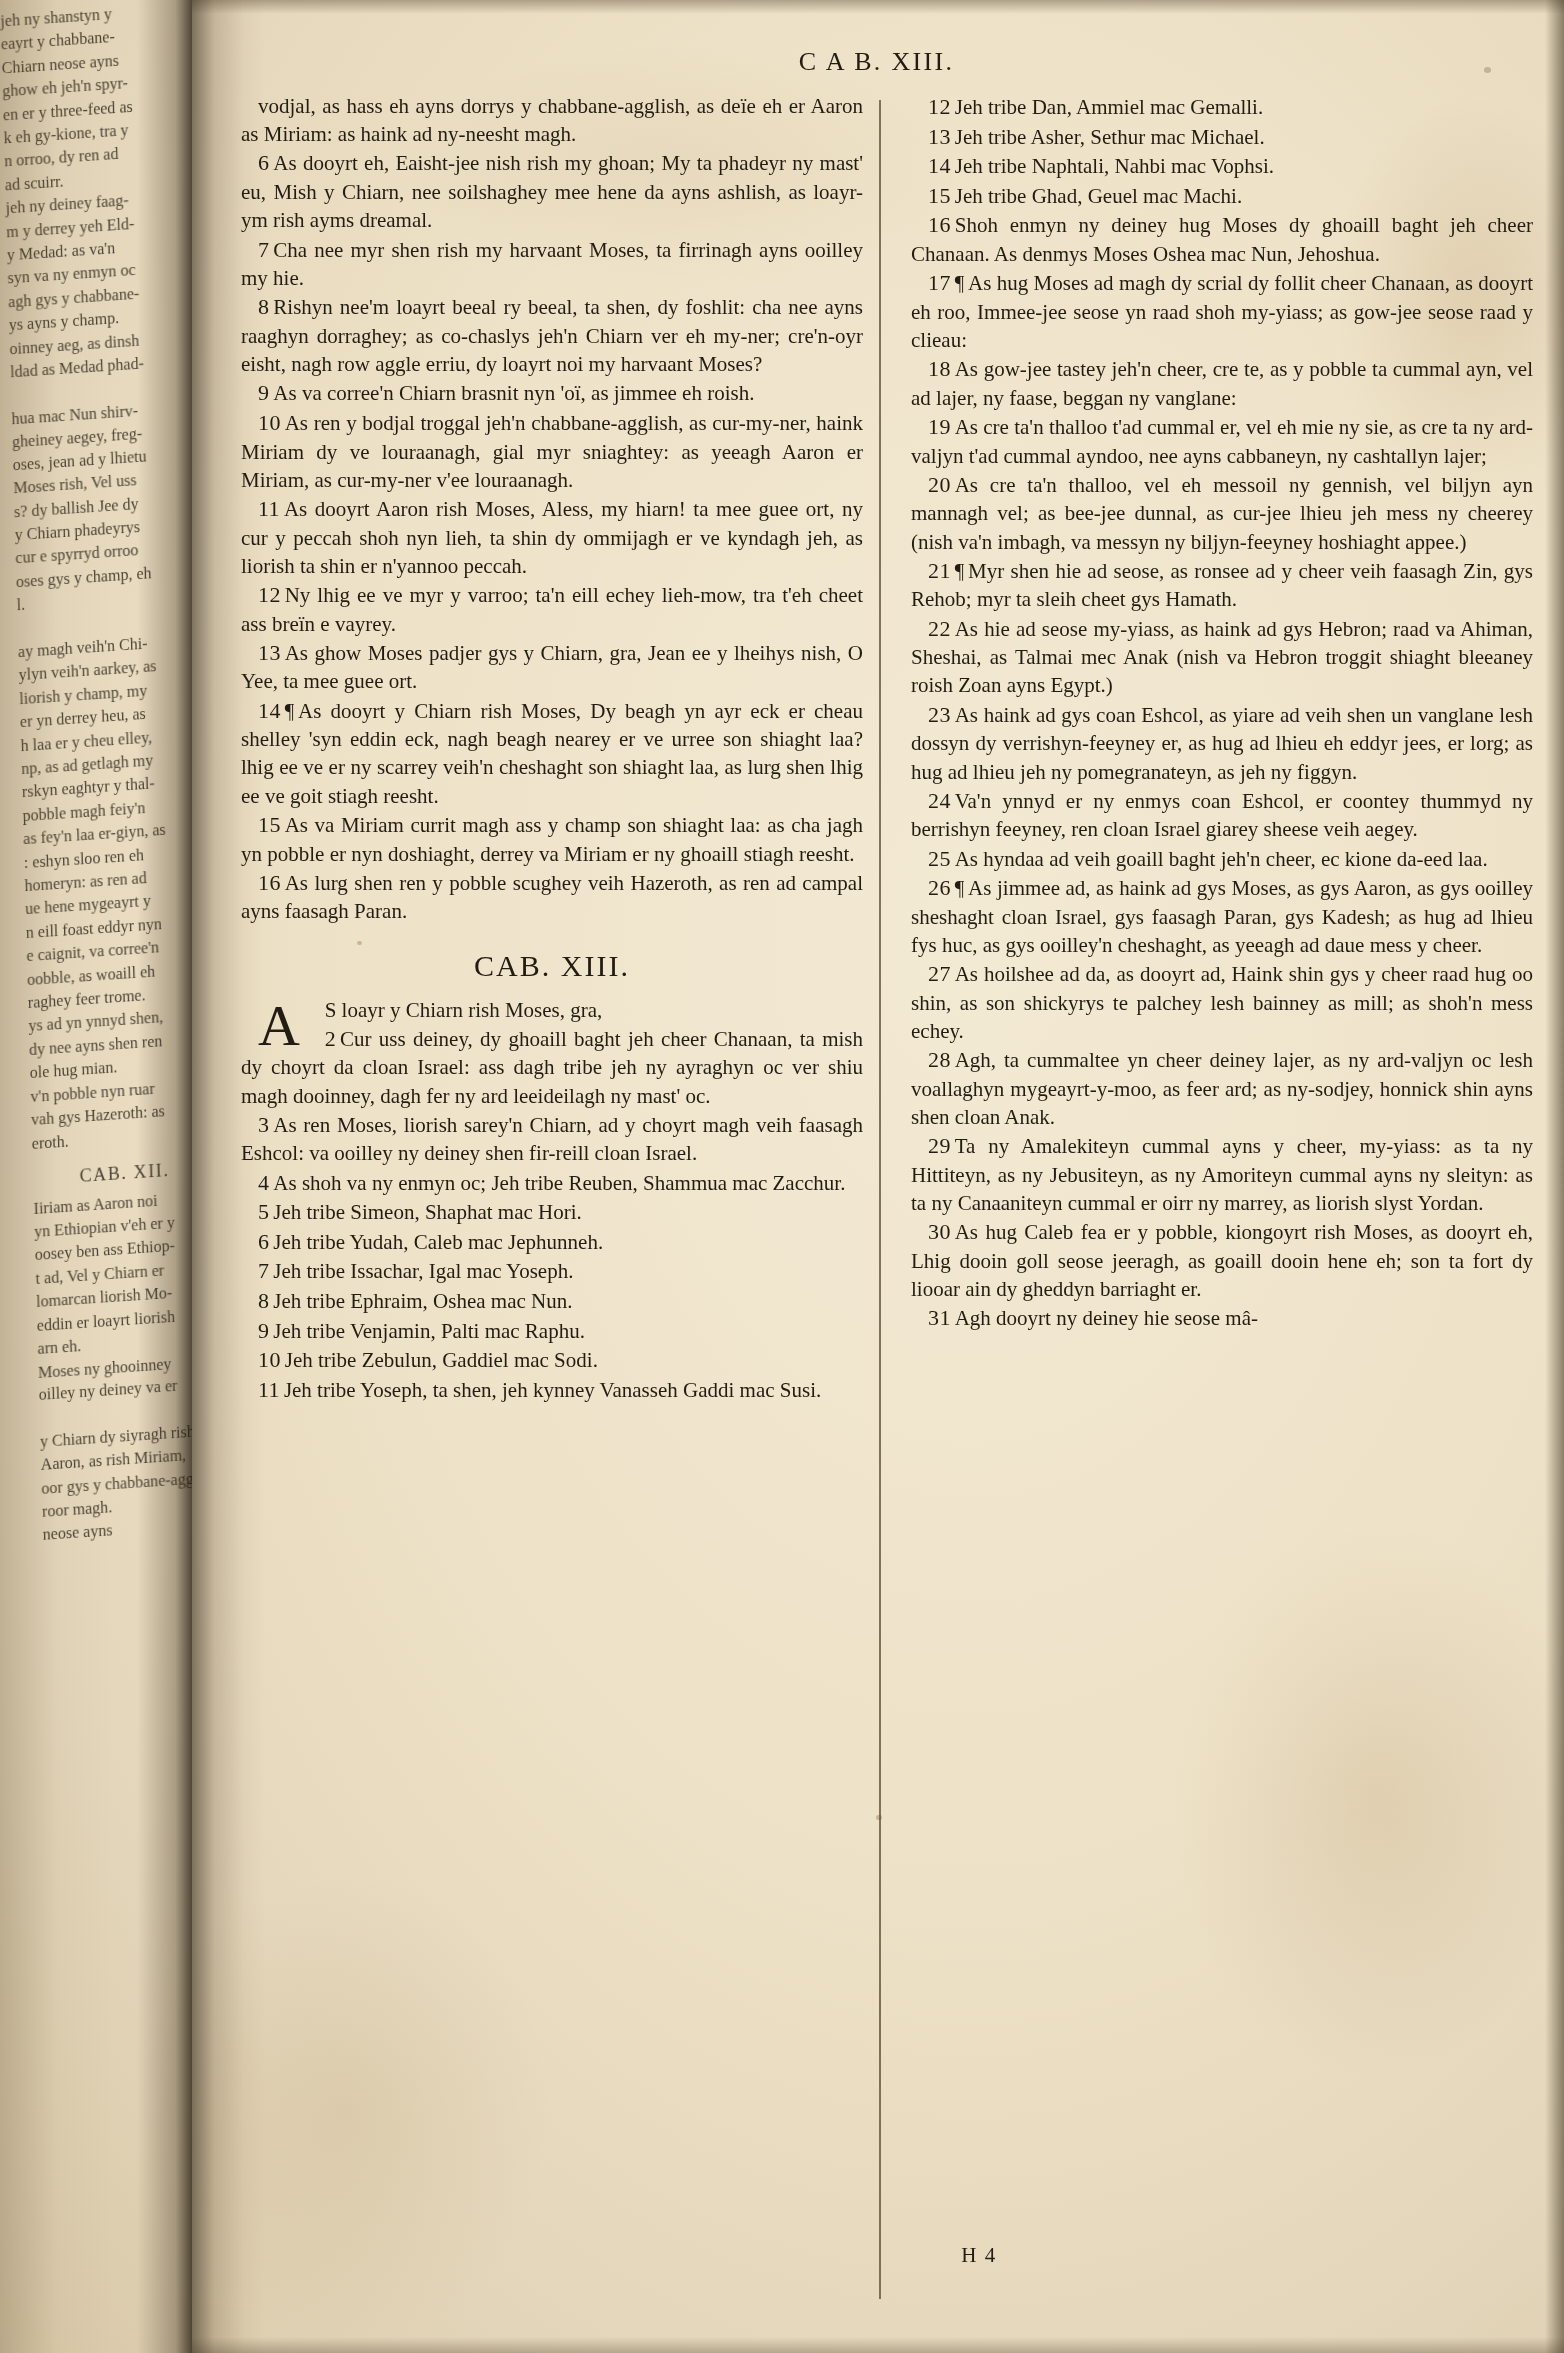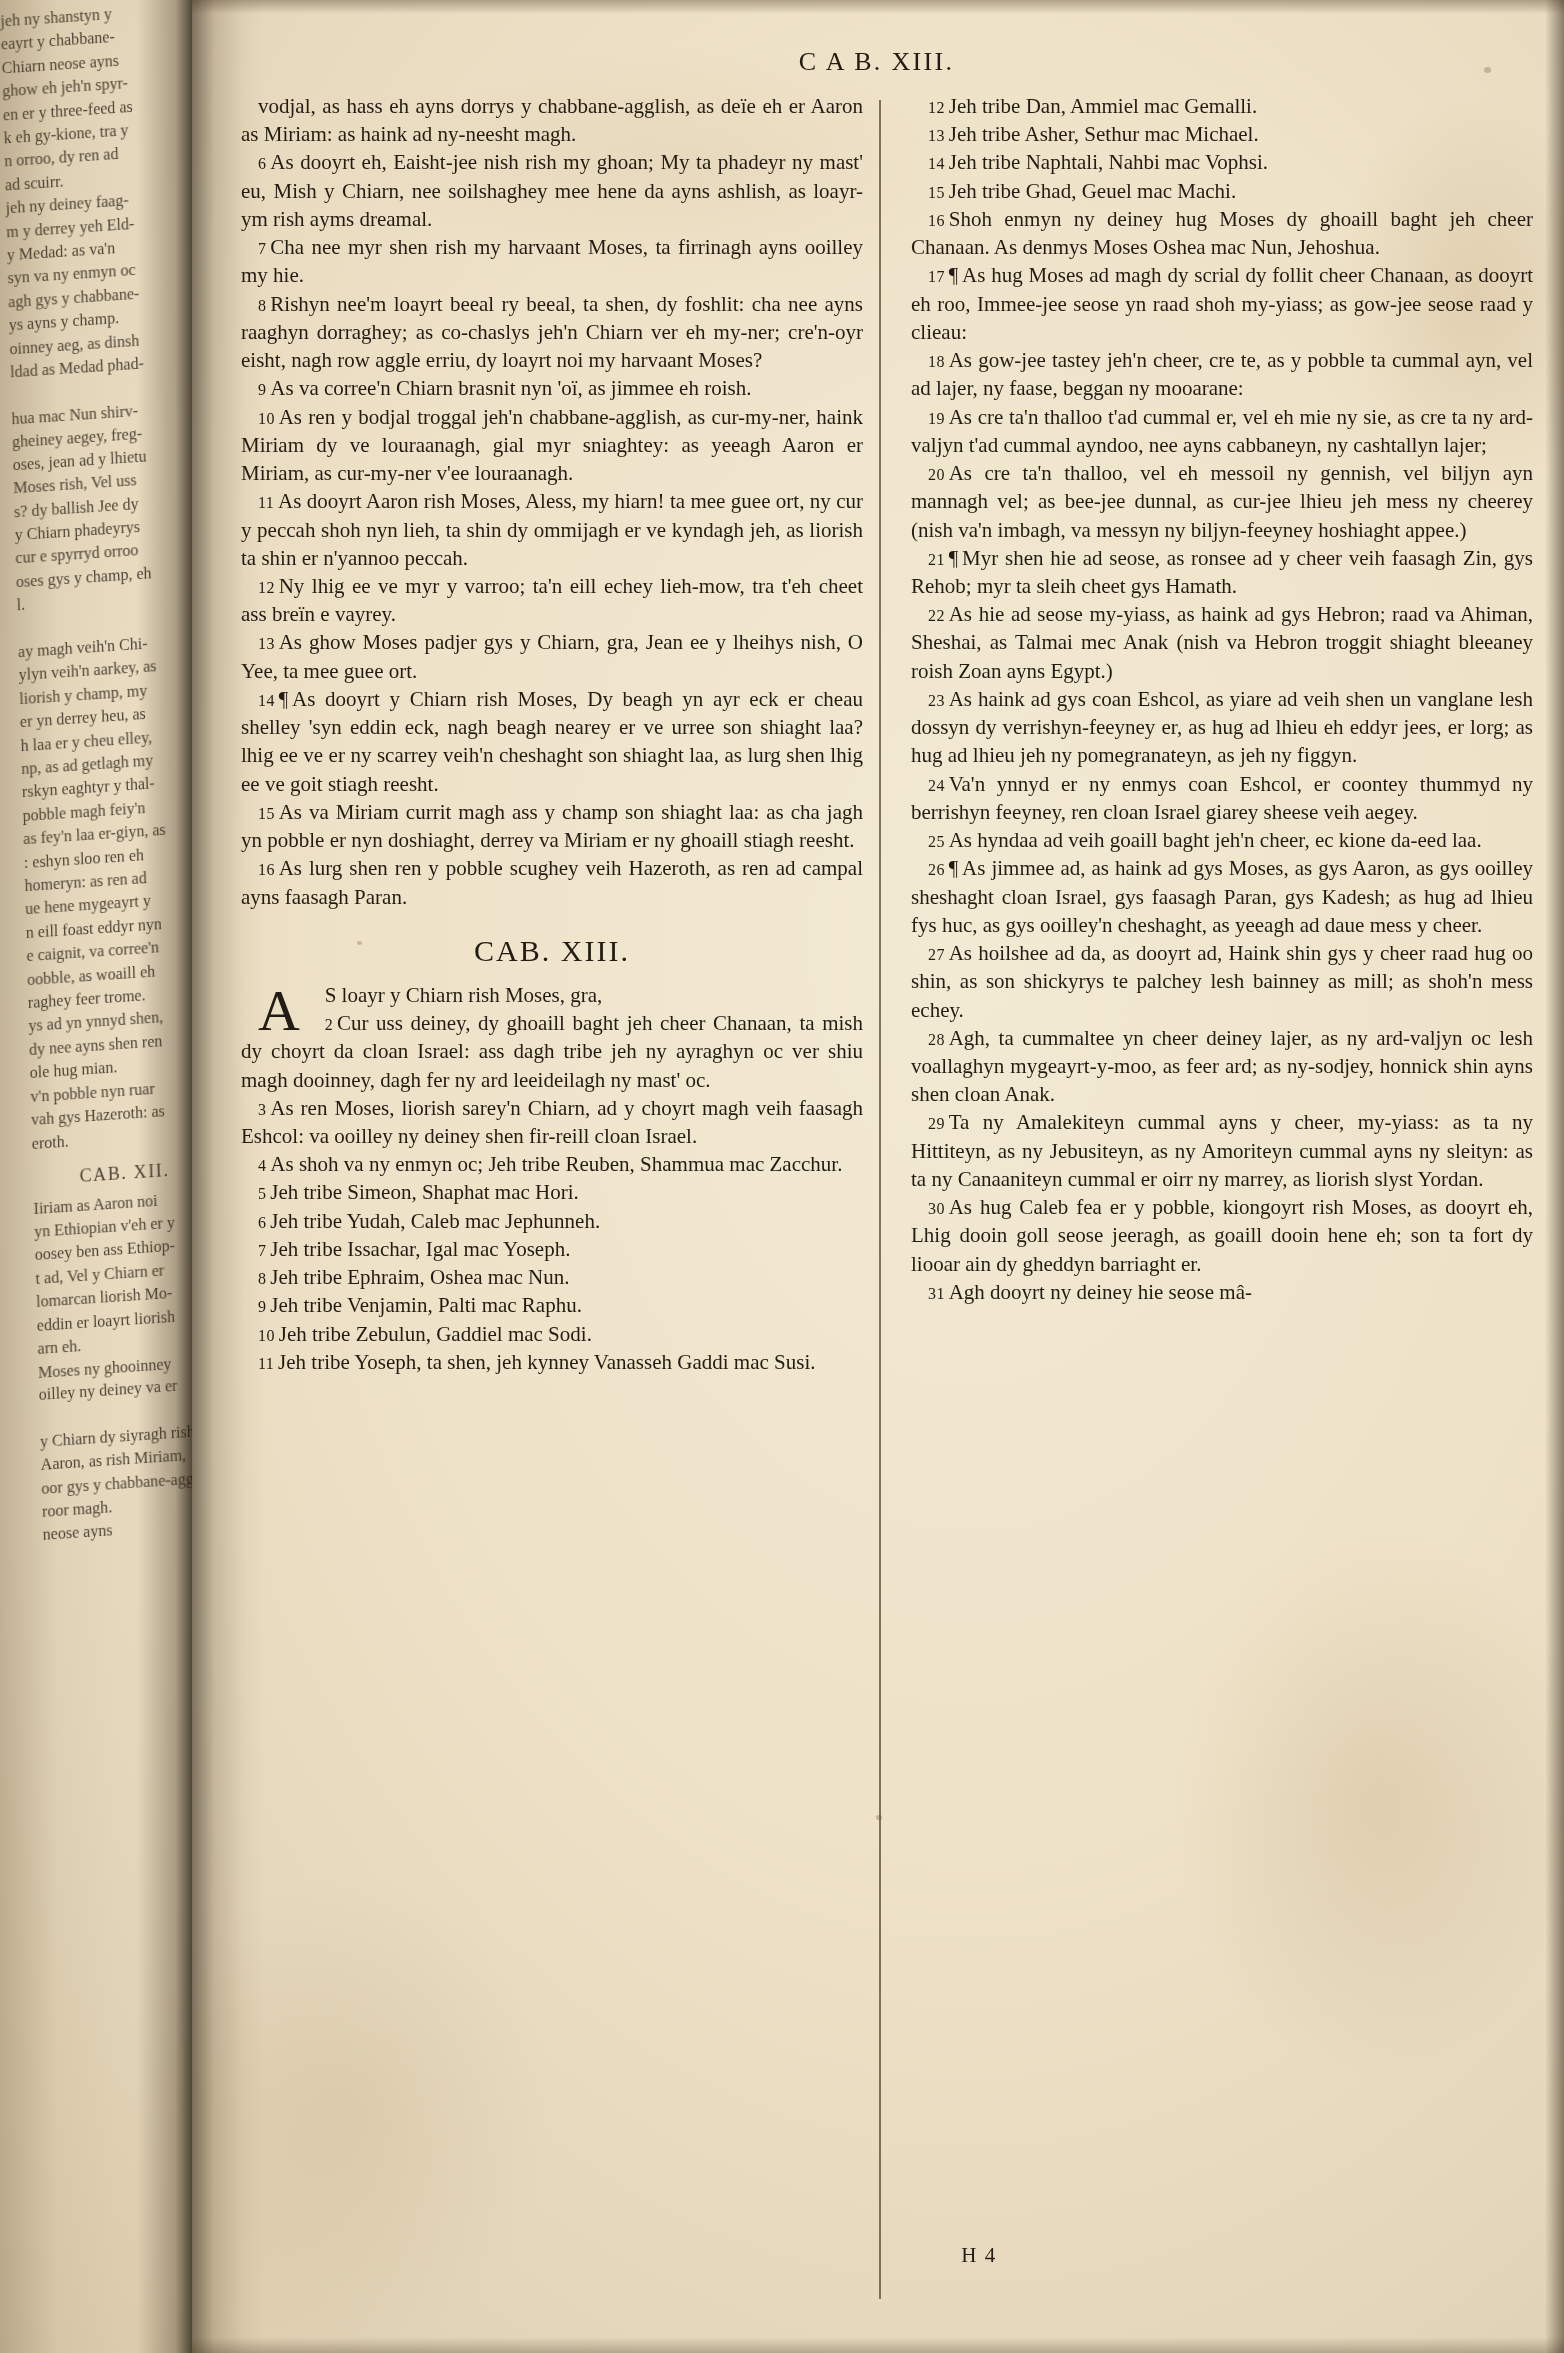--- a/index.html
+++ b/index.html
@@ -127,21 +127,21 @@
     left: 654px; top: 7.8px;
     width: 1.6px; height: 2199px;
     background: #5a4c33;
     opacity: .75;
   }
   .col p {
     margin: 0;
     text-indent: 17px;
   }
   .vn {
-    font-size: 16px;
+    font-size: 22px;
     margin-right: 3.9px;
     letter-spacing: 0.4px;
   }
   .pilcrow { margin-right: 3.9px; }
 
   
   .chapter-head {
     text-align: center;
     font-size: 30px;
     letter-spacing: 2px;
@@ -308,21 +308,21 @@
         <p><span class="vn">10</span><span>Jeh tribe Zebulun, Gaddiel mac Sodi.</span></p>
         <p><span class="vn">11</span><span>Jeh tribe Yoseph, ta shen, jeh kynney Vanasseh Gaddi mac Susi.</span></p>
       </div>
     <div class="col right" id="rightcol">
         <p><span class="vn">12</span><span>Jeh tribe Dan, Ammiel mac Gemalli.</span></p>
         <p><span class="vn">13</span><span>Jeh tribe Asher, Sethur mac Michael.</span></p>
         <p><span class="vn">14</span><span>Jeh tribe Naphtali, Nahbi mac Vophsi.</span></p>
         <p><span class="vn">15</span><span>Jeh tribe Ghad, Geuel mac Machi.</span></p>
         <p><span class="vn">16</span><span>Shoh enmyn ny deiney hug Moses dy ghoaill baght jeh cheer Chanaan. As denmys Moses Oshea mac Nun, Jehoshua.</span></p>
         <p><span class="vn">17</span><span class="pilcrow">¶</span><span>As hug Moses ad magh dy scrial dy follit cheer Chanaan, as dooyrt eh roo, Immee-jee seose yn raad shoh my-yiass; as gow-jee seose raad y clieau:</span></p>
-        <p><span class="vn">18</span><span>As gow-jee tastey jeh'n cheer, cre te, as y pobble ta cummal ayn, vel ad lajer, ny faase, beggan ny mooarane:</span></p>
+        <p><span class="vn">18</span><span>As gow-jee tastey jeh'n cheer, cre te, as y pobble ta cummal ayn, vel ad lajer, ny faase, beggan ny vanglane:</span></p>
         <p><span class="vn">19</span><span>As cre ta'n thalloo t'ad cummal er, vel eh mie ny sie, as cre ta ny ard-valjyn t'ad cummal ayndoo, nee ayns cabbaneyn, ny cashtallyn lajer;</span></p>
         <p><span class="vn">20</span><span>As cre ta'n thalloo, vel eh messoil ny gennish, vel biljyn ayn mannagh vel; as bee-jee dunnal, as cur-jee lhieu jeh mess ny cheerey (nish va'n imbagh, va messyn ny biljyn-feeyney hoshiaght appee.)</span></p>
         <p><span class="vn">21</span><span class="pilcrow">¶</span><span>Myr shen hie ad seose, as ronsee ad y cheer veih faasagh Zin, gys Rehob; myr ta sleih cheet gys Hamath.</span></p>
         <p><span class="vn">22</span><span>As hie ad seose my-yiass, as haink ad gys Hebron; raad va Ahiman, Sheshai, as Talmai mec Anak (nish va Hebron troggit shiaght bleeaney roish Zoan ayns Egypt.)</span></p>
         <p><span class="vn">23</span><span>As haink ad gys coan Eshcol, as yiare ad veih shen un vanglane lesh dossyn dy verrishyn-feeyney er, as hug ad lhieu eh eddyr jees, er lorg; as hug ad lhieu jeh ny pomegranateyn, as jeh ny figgyn.</span></p>
         <p><span class="vn">24</span><span>Va'n ynnyd er ny enmys coan Eshcol, er coontey thummyd ny berrishyn feeyney, ren cloan Israel giarey sheese veih aegey.</span></p>
         <p><span class="vn">25</span><span>As hyndaa ad veih goaill baght jeh'n cheer, ec kione da-eed laa.</span></p>
         <p><span class="vn">26</span><span class="pilcrow">¶</span><span>As jimmee ad, as haink ad gys Moses, as gys Aaron, as gys ooilley sheshaght cloan Israel, gys faasagh Paran, gys Kadesh; as hug ad lhieu fys huc, as gys ooilley'n cheshaght, as yeeagh ad daue mess y cheer.</span></p>
         <p><span class="vn">27</span><span>As hoilshee ad da, as dooyrt ad, Haink shin gys y cheer raad hug oo shin, as son shickyrys te palchey lesh bainney as mill; as shoh'n mess echey.</span></p>
         <p><span class="vn">28</span><span>Agh, ta cummaltee yn cheer deiney lajer, as ny ard-valjyn oc lesh voallaghyn mygeayrt-y-moo, as feer ard; as ny-sodjey, honnick shin ayns shen cloan Anak.</span></p>

